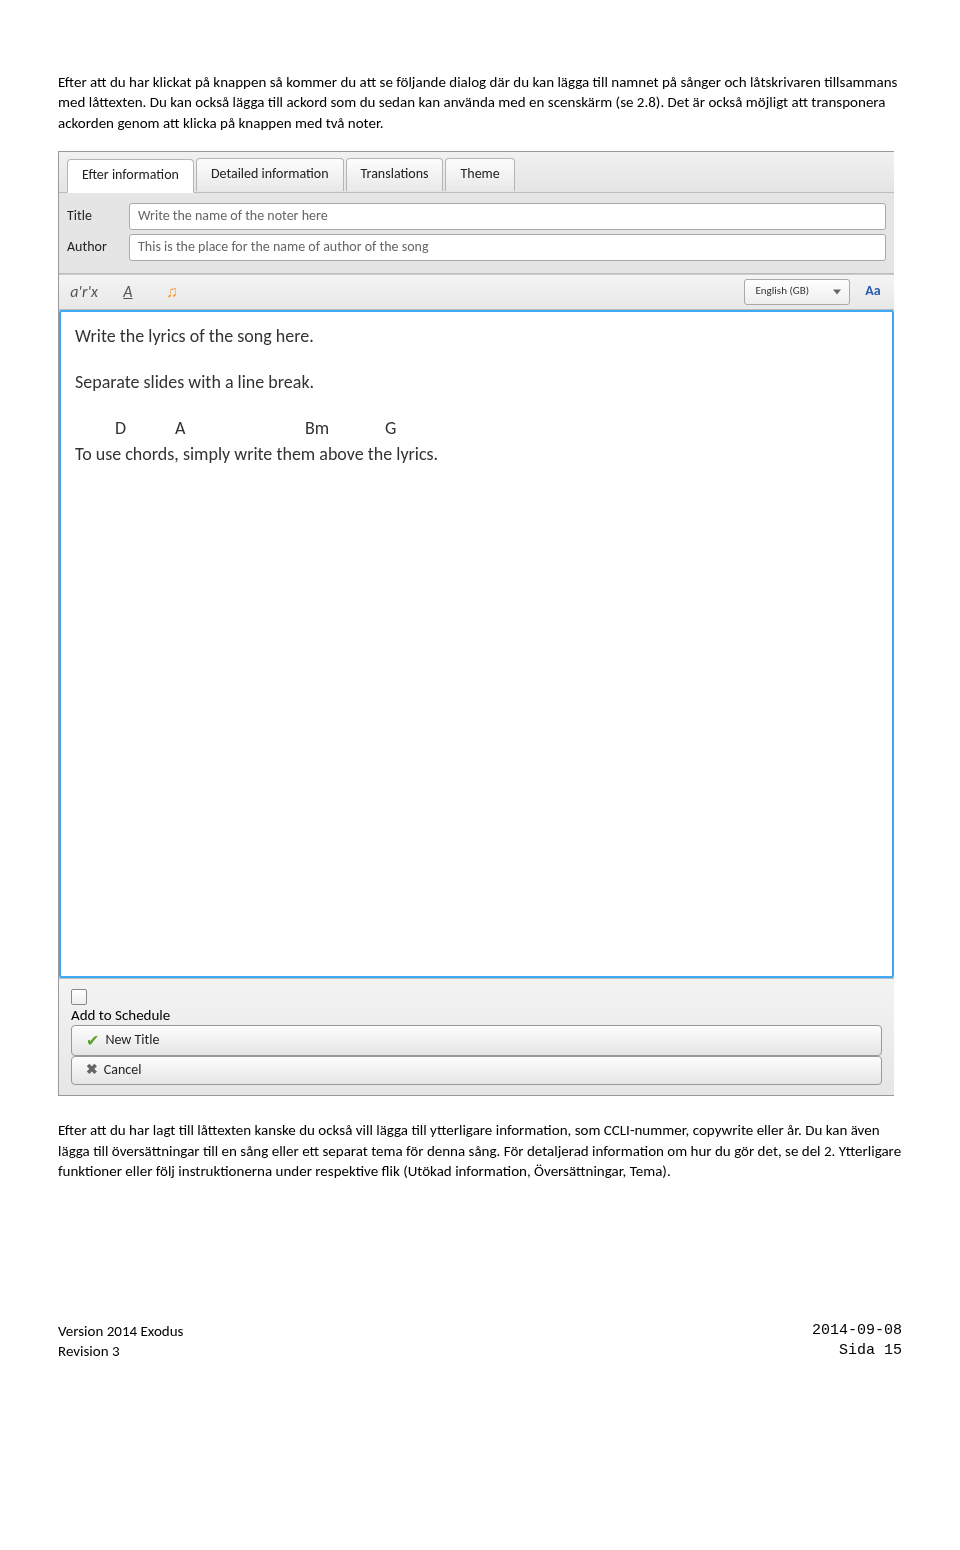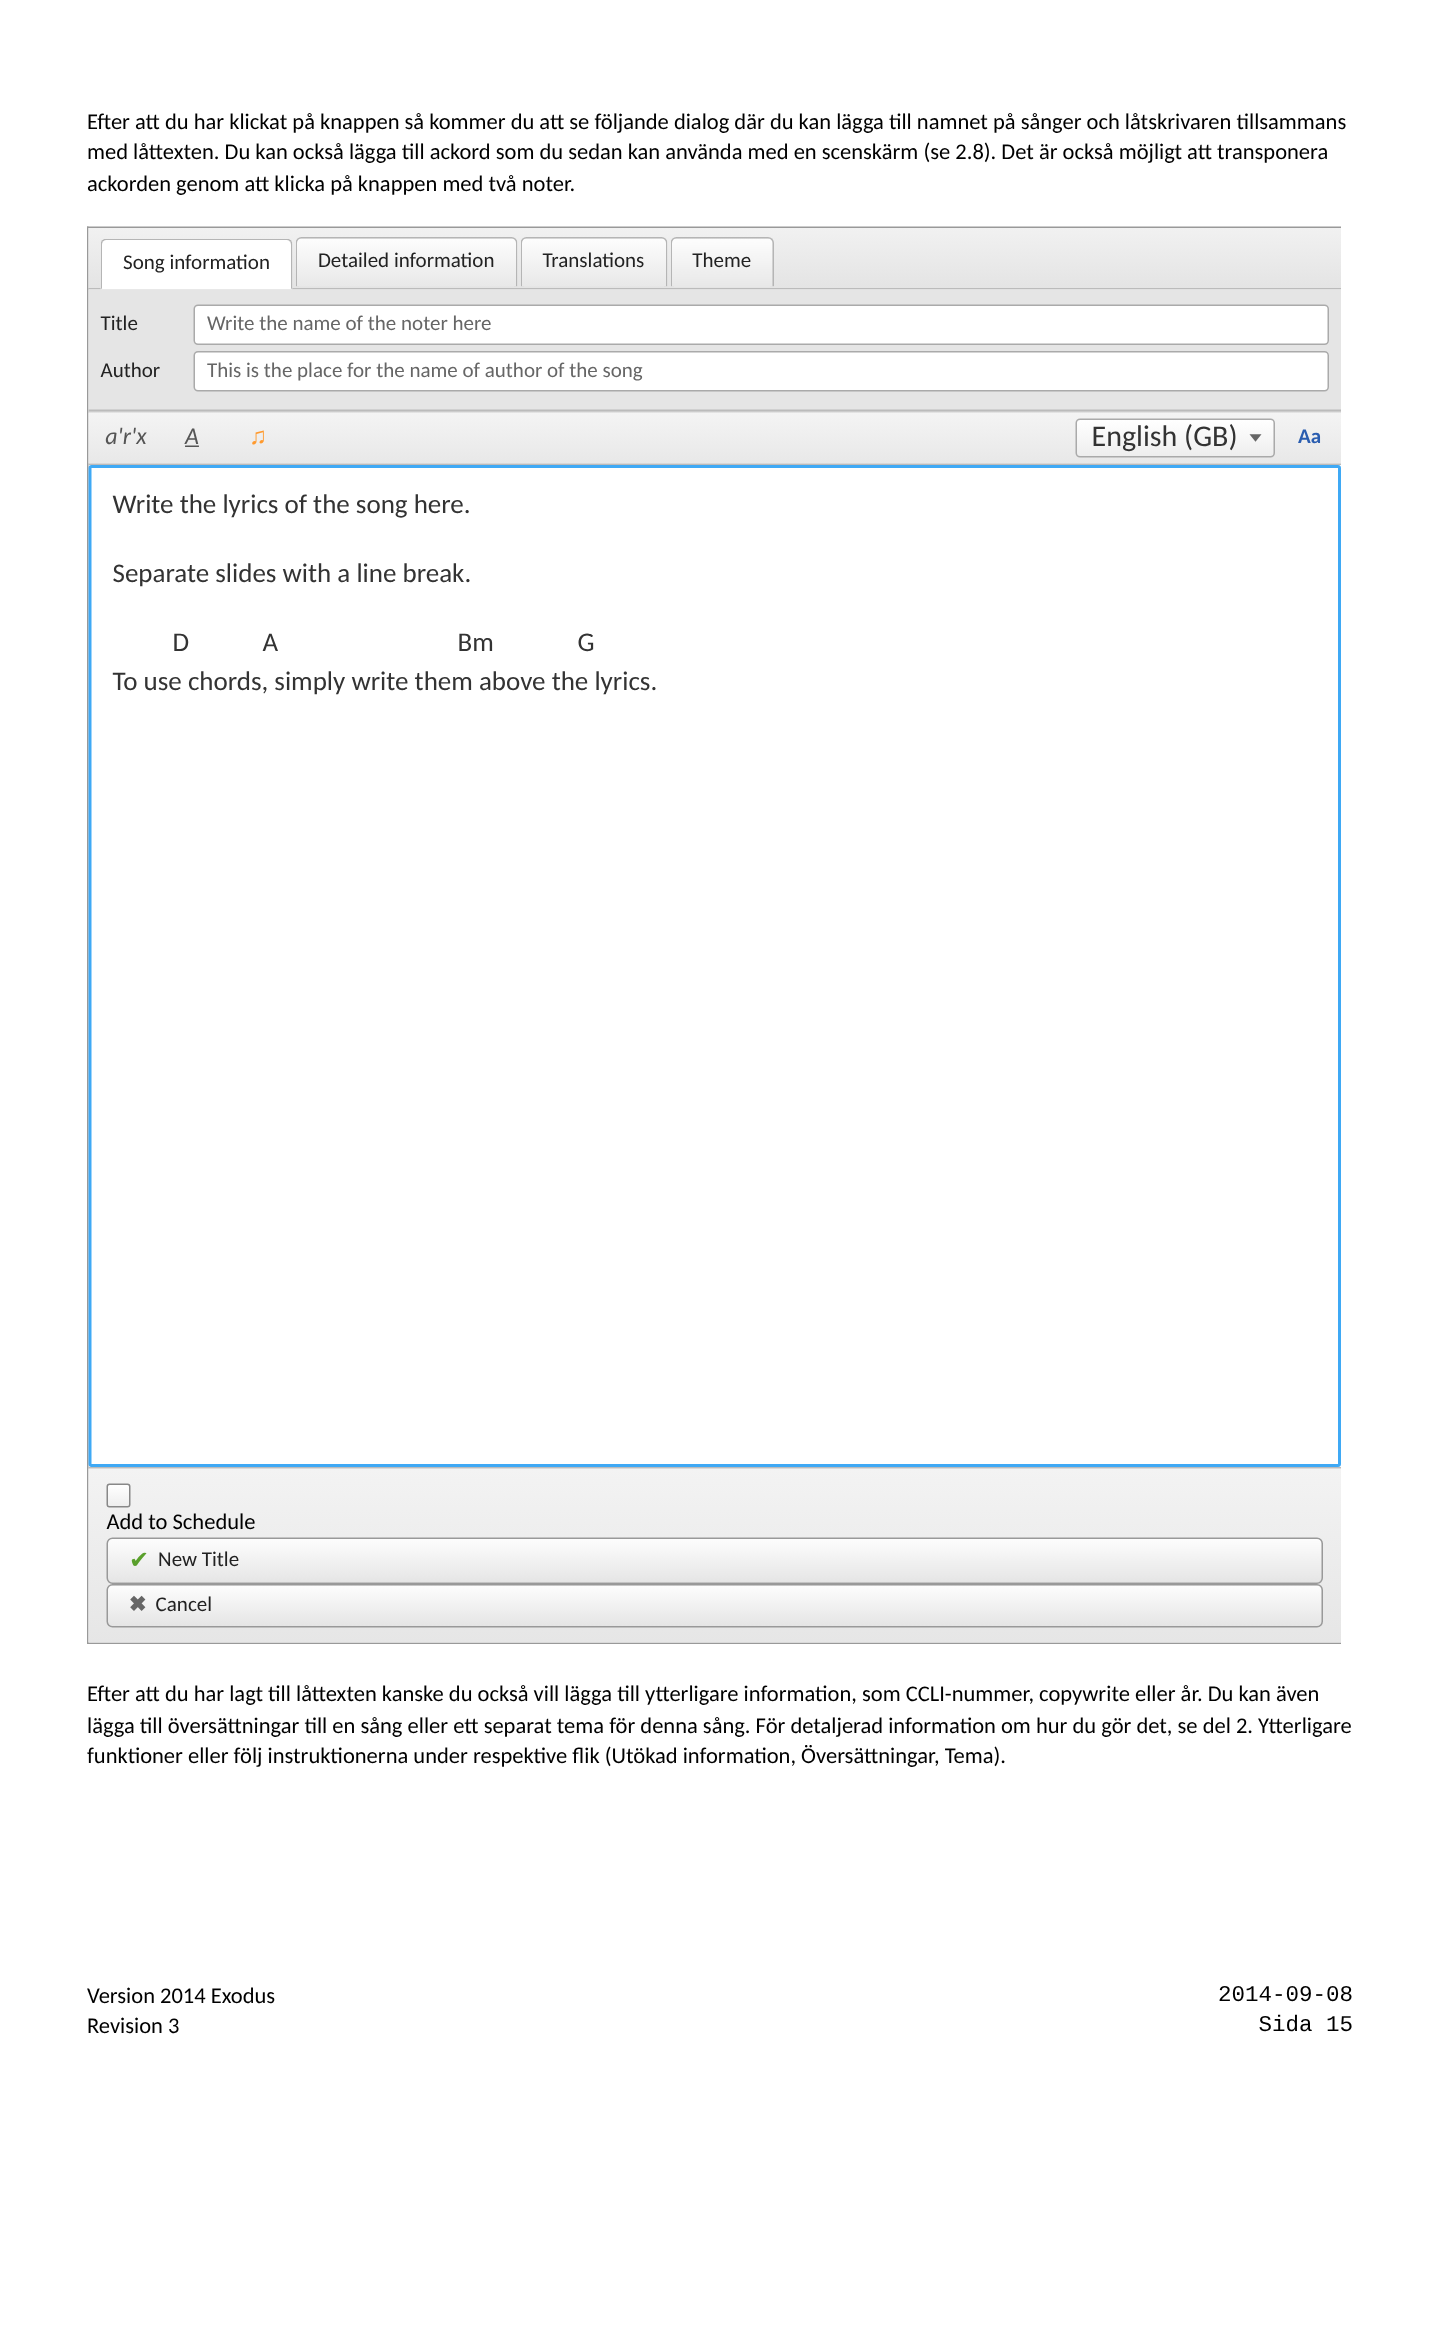--- a/index.html
+++ b/index.html
@@ -95,22 +95,22 @@
     color: #555;
     font-size: 16px;
     font-style: italic;
   }
   .note-icon2::before { color:#ff9a2e; content:"♫"; font-style:normal; font-size:16px;}
   .spacer { flex: 1; }
   .lang-dd {
     border: 1px solid #aaa;
     border-radius: 3px;
     background: linear-gradient(#fff,#eee);
-    padding: 3px 24px 3px 10px;
-    font-size: 20px;
+    padding: 3px 40px 3px 10px;
+    font-size: 11px;
     color: #333;
     position: relative;
     display: inline-flex;
     align-items: center;
     height: 18px;
   }
   .lang-dd::after {
     content: "";
     position: absolute;
     right: 8px; top: 50%;
@@ -181,21 +181,21 @@
   .footer .right { text-align: right; font-family: Liberation Mono, monospace; }
 </style>
 </head>
 <body>
 
 <div class="para">Efter att du har klickat på knappen så kommer du att se följande dialog där du kan lägga till namnet på sånger och låtskrivaren tillsammans med låttexten. Du kan också lägga till ackord som du sedan kan använda med en scenskärm (se 2.8). Det är också möjligt att transponera ackorden genom att klicka på knappen med två noter.</div>
 
 <div class="screenshot-wrap">
 
   <div class="tabs-row">
-    <div class="tab active">Song information</div>
+    <div class="tab active">Efter information</div>
     <div class="tab">Detailed information</div>
     <div class="tab">Translations</div>
     <div class="tab">Theme</div>
   </div>
 
   <div class="header-panel">
     <div class="field-row">
       <div class="field-label">Title</div>
       <div class="text-input">Write the name of the noter here</div>
     </div>

